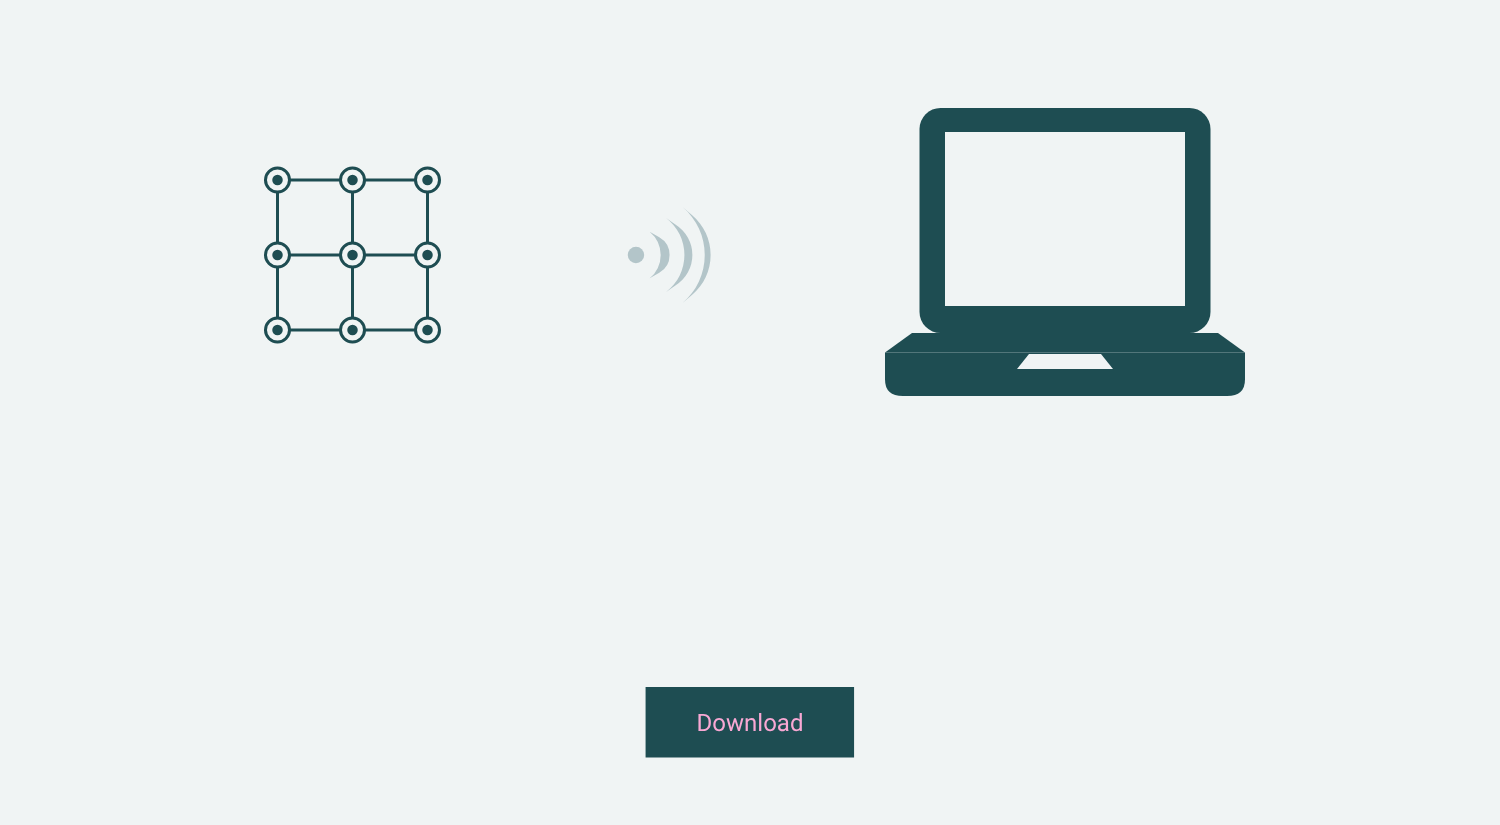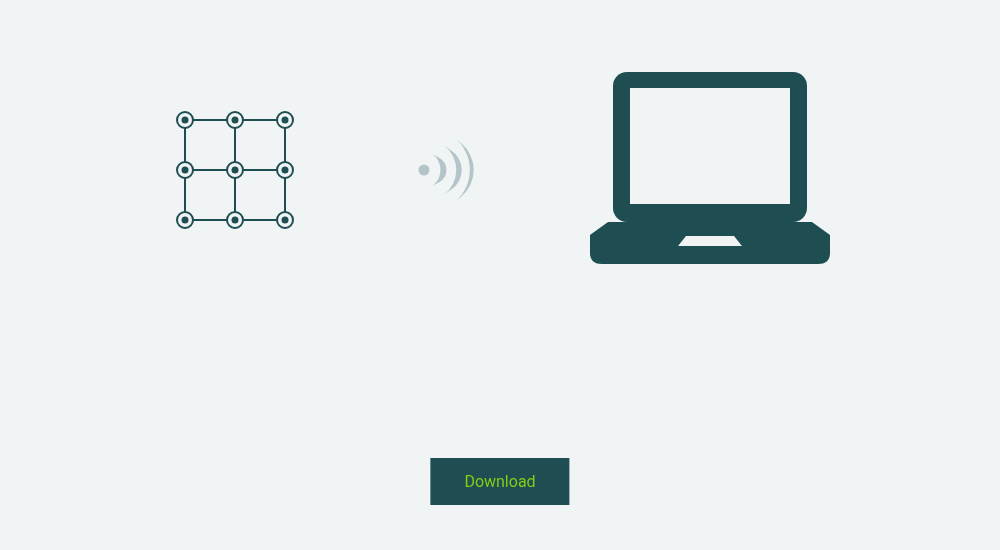--- a/index.html
+++ b/index.html
@@ -41,21 +41,21 @@
       display: flex;
       align-items: center;
       justify-content: center;
     }
     .download-btn {
       position: absolute;
       left: 50%;
       transform: translateX(-50%);
       bottom: 45px;
       background: #1e4d52;
-      color: #84cc16;
+      color: #f9a8d4;
       border: none;
       padding: 14px 34px;
       font-size: 16px;
       cursor: pointer;
       font-family: inherit;
     }
   </style>
 </head>
 <body>
 

